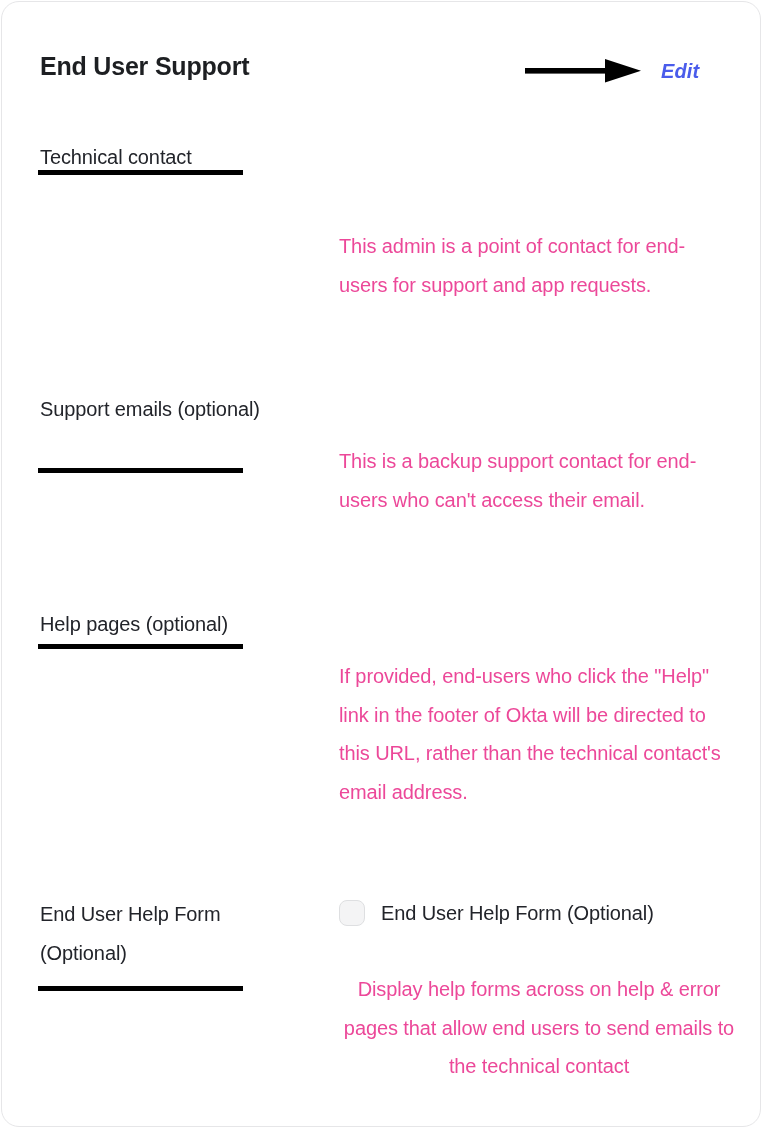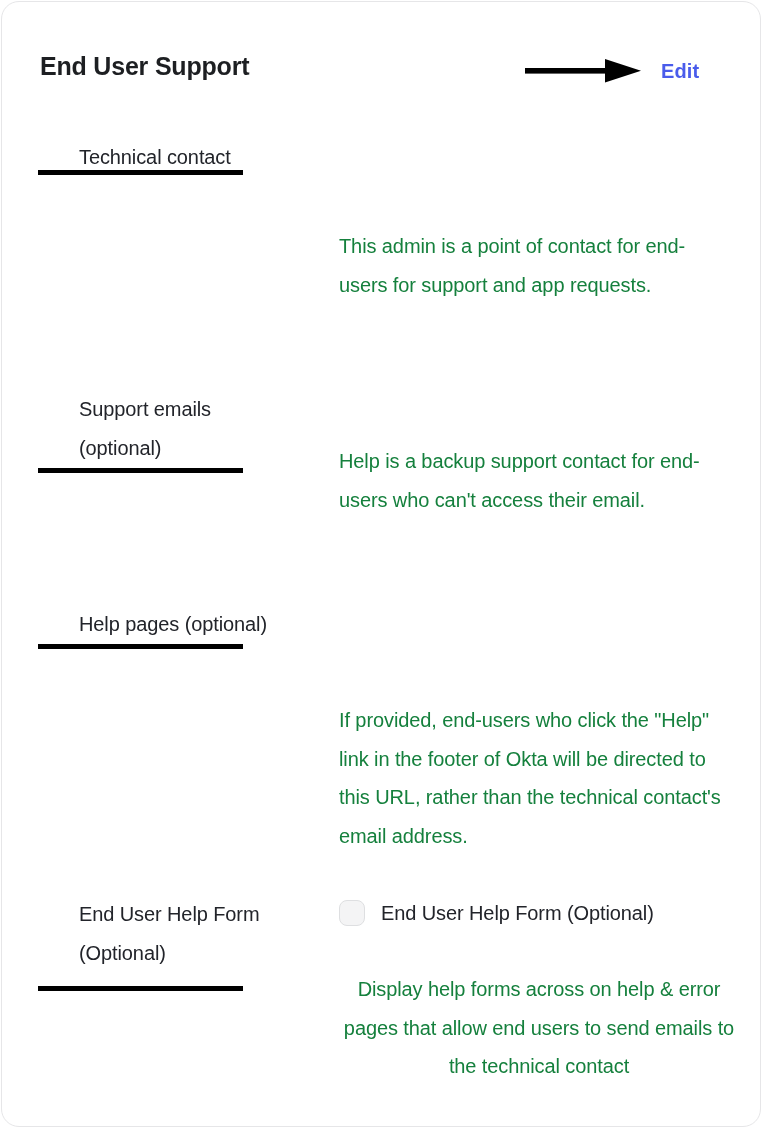--- a/index.html
+++ b/index.html
@@ -58,56 +58,56 @@
     position: absolute;
     left: 659px;
     top: 55px;
     font-size: 20px;
     font-weight: bold;
     color: #4a5ceb;
     line-height: 28px;
     letter-spacing: 0.1px;
     cursor: pointer;
     white-space: nowrap;
+    font-style: italic;
   }
 
   
   .row {
     position: absolute;
     left: 0;
     width: 100%;
   }
   .label-col {
     position: absolute;
     left: 38px;
     width: 230px;
   }
   .field-label {
     font-size: 20px;
     font-weight: normal;
     color: #22242a;
     line-height: 39px;
     letter-spacing: -0.1px;
-    margin-left: 39px;
   }
   .rule {
     position: absolute;
     left: 36px;
     width: 205px;
     height: 5px;
     background: #000000;
   }
   .desc-col {
     position: absolute;
     left: 337px;
     width: 390px;
   }
   .desc-text {
     font-size: 20px;
-    color: #15803d;
+    color: #ec4899;
     line-height: 38.5px;
     letter-spacing: -0.1px;
   }
 
   
   .checkbox-line {
     position: absolute;
     left: 337px;
     top: 898px;
     display: flex;
@@ -159,30 +159,30 @@
       <div class="desc-text">This admin is a point of contact for end-users for support and app requests.</div>
     </div>
   </div>
 
   <div class="row">
     <div class="label-col" style="top:388px;">
       <div class="field-label">Support emails (optional)</div>
     </div>
     <div class="rule" style="top:466px;"></div>
     <div class="desc-col" style="top:440px;">
-      <div class="desc-text">Help is a backup support contact for end-users who can't access their email.</div>
+      <div class="desc-text">This is a backup support contact for end-users who can't access their email.</div>
     </div>
   </div>
 
   <div class="row">
     <div class="label-col" style="top:603px; width:260px;">
       <div class="field-label">Help pages (optional)</div>
     </div>
     <div class="rule" style="top:642px;"></div>
-    <div class="desc-col" style="top:655px; width:395px;margin-top:44px;">
+    <div class="desc-col" style="top:655px; width:395px;">
       <div class="desc-text">If provided, end-users who click the "Help" link in the footer of Okta will be directed to this URL, rather than the technical contact's email address.</div>
     </div>
   </div>
 
   <div class="row">
     <div class="label-col" style="top:893px;">
       <div class="field-label">End User Help Form (Optional)</div>
     </div>
     <div class="rule" style="top:984px;"></div>
 

